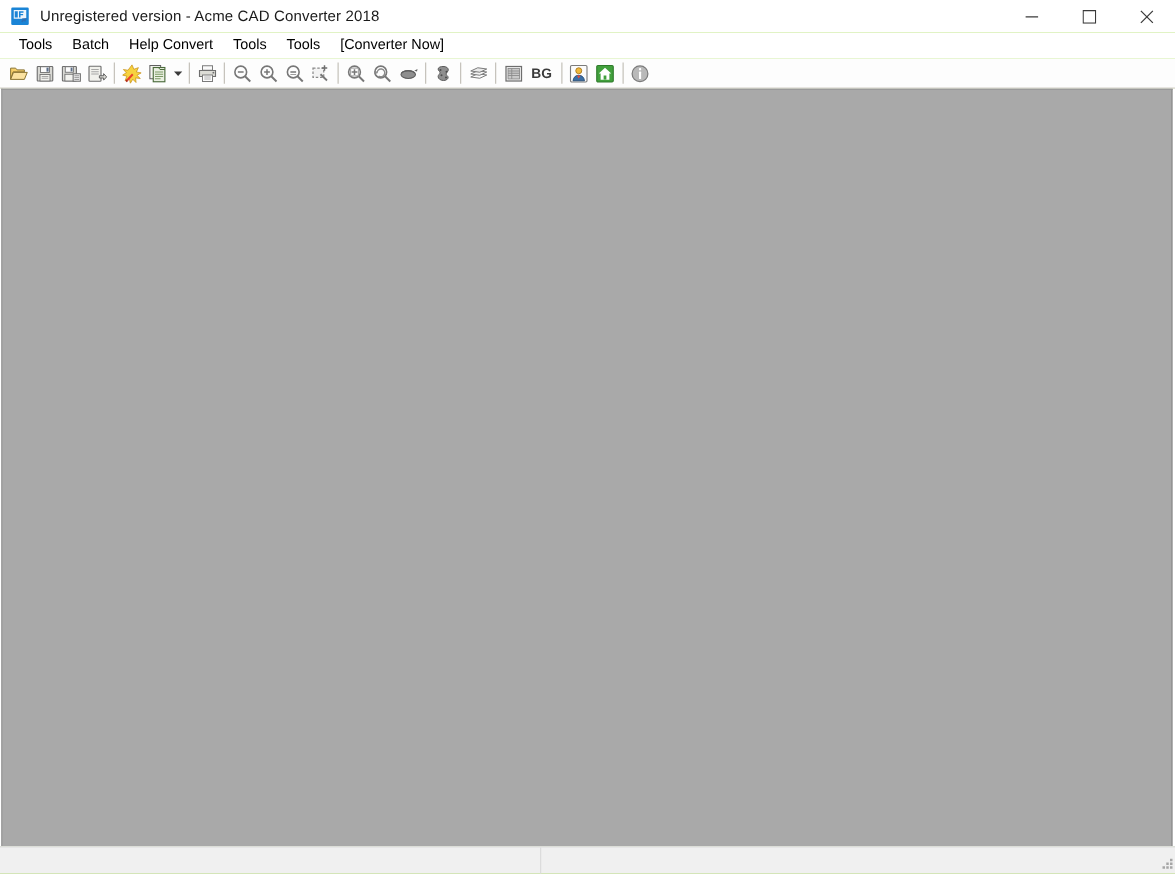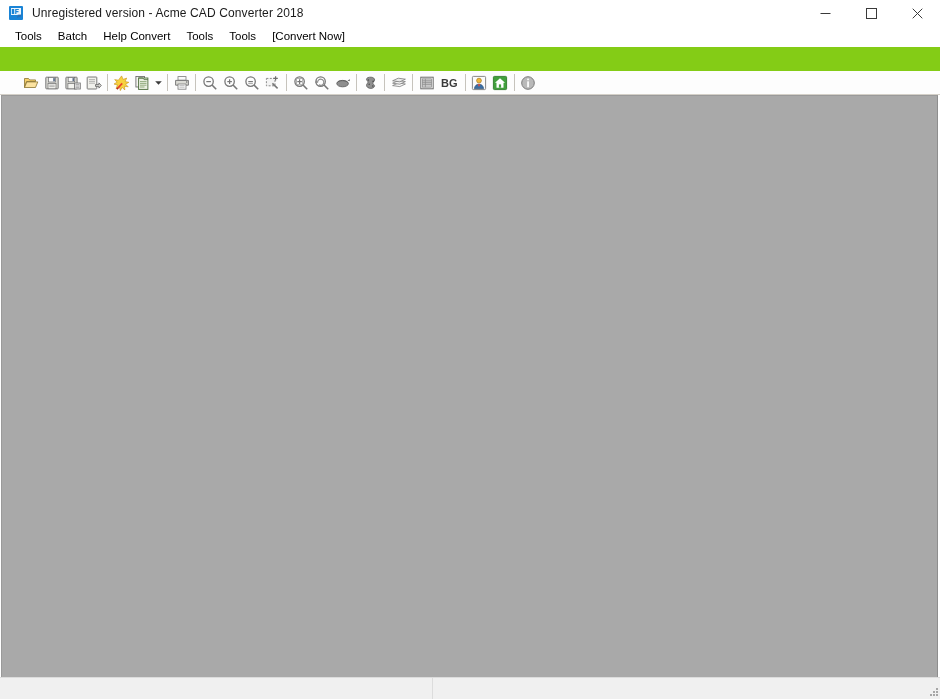--- a/index.html
+++ b/index.html
@@ -92,23 +92,22 @@
   }
 
   
   .toolbar {
     height: 23px;
     min-height: 23px;
     background: #fdfdfd;
     border-bottom: 1px solid #d4d0c8;
     display: flex;
     align-items: center;
-    padding-left: 20px;
+    padding-left: 4px;
     user-select: none;
-    margin-top: 24px;
   }
   .tb-btn {
     width: 21px;
     height: 21px;
     display: flex;
     align-items: center;
     justify-content: center;
     border: 1px solid transparent;
     box-sizing: border-box;
     cursor: default;
@@ -243,21 +242,21 @@
       </div>
     </div>
   </div>
 
   <div class="menu-bar">
     <div class="menu-item">Tools</div>
     <div class="menu-item">Batch</div>
     <div class="menu-item">Help Convert</div>
     <div class="menu-item">Tools</div>
     <div class="menu-item">Tools</div>
-    <div class="menu-item">[Convert Now]</div>
+    <div class="menu-item">[Converter Now]</div>
   </div>
 
   <div class="toolbar">
 
     <div class="tb-btn">
       <svg width="16" height="16" viewBox="0 0 16 16">
         <path d="M1.5 12.5 V3.5 h4 l1.2 1.4 h5.8 v1.6 h-9 z" fill="#f6cf6a" stroke="#8a7330" stroke-width="0.8" stroke-linejoin="round"></path>
         <path d="M1.5 12.5 l2.3 -5.6 h11 l-2.3 5.6 z" fill="#fbe2a0" stroke="#8a7330" stroke-width="0.8" stroke-linejoin="round"></path>
       </svg>
     </div>

